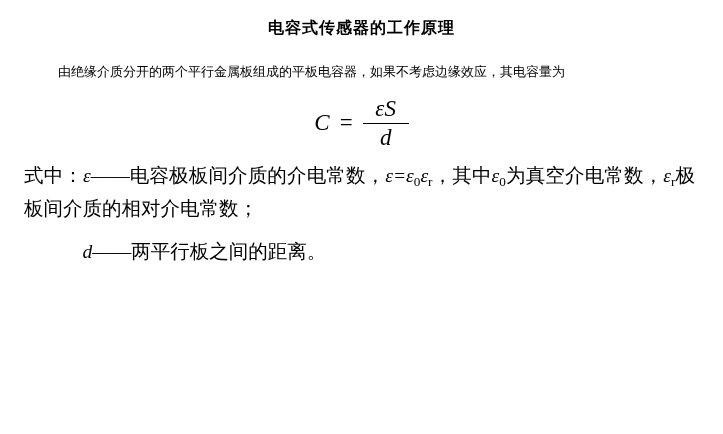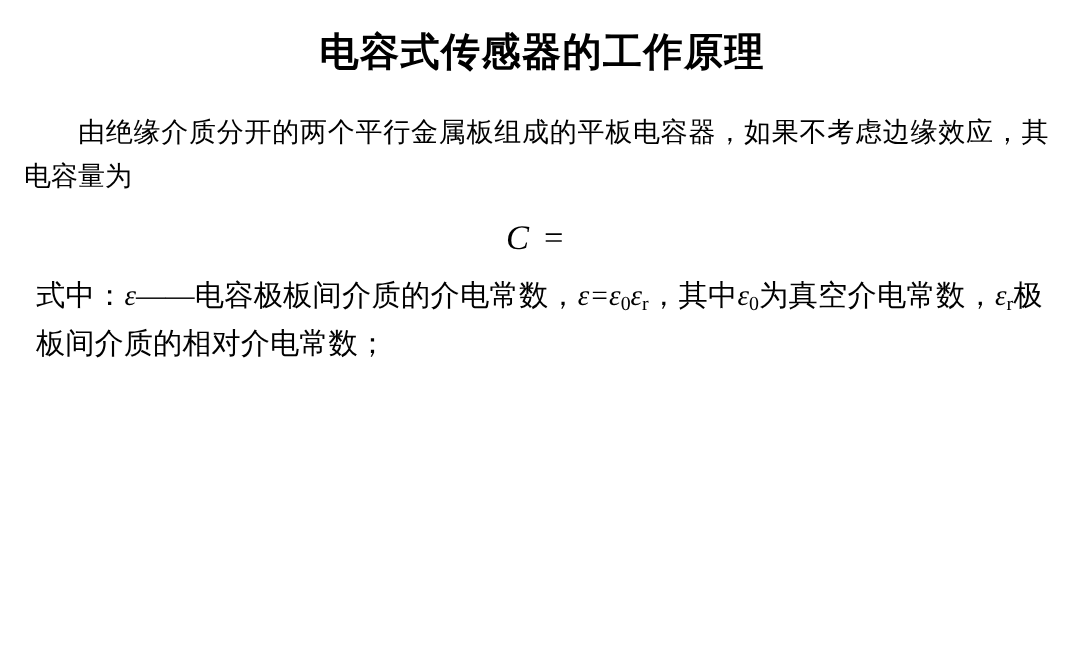--- a/index.html
+++ b/index.html
@@ -16,31 +16,31 @@
   }
   .page {
     position: relative;
     width: 723px;
     height: 434px;
     box-sizing: border-box;
     padding: 0;
   }
   .title {
     text-align: center;
-    font-size: 26px;
+    font-size: 16px;
     font-weight: bold;
     letter-spacing: 1px;
     margin: 18px 0 16px 0;
     line-height: 1.3;
     font-family: "Liberation Serif", "DejaVu Serif", serif;
   }
   .body-text {
-    font-size: 18px;
+    font-size: 13px;
     line-height: 1.62;
-    margin: 22px 24px 0 16px;
+    margin: 22px 24px 0 32px;
     text-align: justify;
   }
   .indent2 {
     text-indent: 2em;
   }
   .formula-block {
     text-align: center;
     margin: 14px 0 10px 0;
   }
   .formula {
@@ -110,20 +110,26 @@
 <div class="page">
 
   <h1 class="title">电容式传感器的工作原理</h1>
 
   <p class="body-text indent2">由绝缘介质分开的两个平行金属板组成的平板电容器，如果不考虑边缘效应，其电容量为</p>
 
   <div class="formula-block">
     <span class="formula">
       <span class="lhs">C</span>
       <span class="eq">=</span>
+      <span class="frac">
+        <span class="num">εS</span>
+        <span class="bar"></span>
+        <span class="den">d</span>
+      </span>
     </span>
   </div>
 
   <p class="note-line"><span>式中：</span><span class="greek">ε</span><span>——</span><span>电容极板间介质的介电常数，</span><span class="greek">ε=ε</span><sub>0</sub><span class="greek">ε</span><sub>r</sub><span>，其中</span><span class="greek">ε</span><sub>0</sub><span>为真空介电常数，</span><span class="greek">ε</span><sub>r</sub><span>极板间介质的相对介电常数；</span></p>
 
 
+  <p class="sub-line"><span class="ital">d</span><span>——</span><span>两平行板之间的距离。</span></p>
 
 </div>
 
 </body></html>

